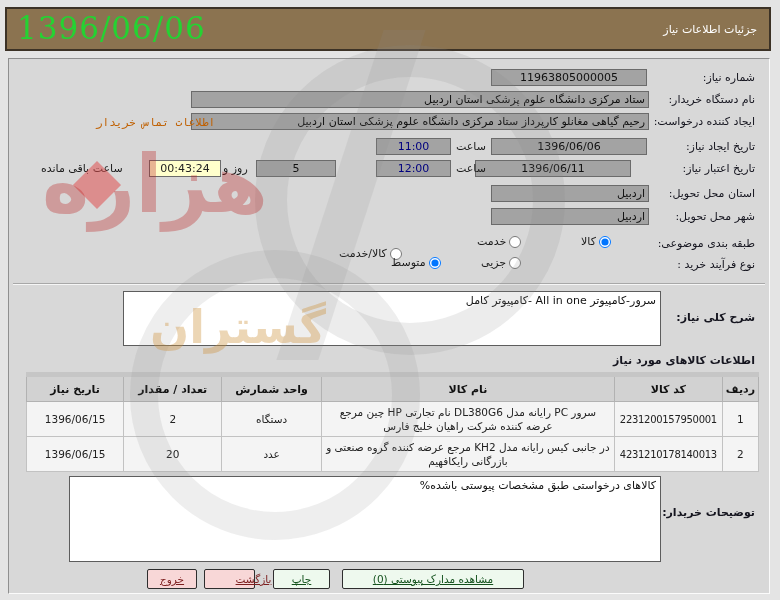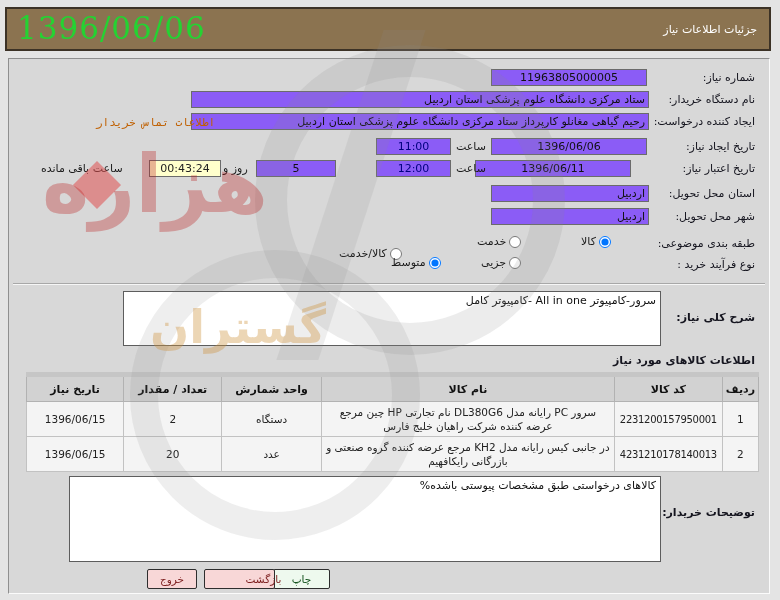--- a/index.html
+++ b/index.html
@@ -24,21 +24,21 @@
   
   .panel{
     position:absolute;left:8px;top:58px;width:762px;height:536px;
     background:#d8d8d8;box-sizing:border-box;
     border:1px solid;border-color:#8f8f8f #fbfbfb #fbfbfb #8f8f8f;
   }
   .lbl{position:absolute;right:14px;direction:rtl;white-space:nowrap;color:#15151f;}
   .lbl-b{font-weight:bold;}
   .inp{
     position:absolute;box-sizing:border-box;height:17px;
-    background:#8b5cf6;border:1px solid #6b6b6b;
+    background:#a3a3a3;border:1px solid #6b6b6b;
     font-family:"DejaVu Sans", sans-serif;font-size:11px;color:#111;
     padding:0 3px;
   }
   .inp.center{text-align:center;}
   .inp.rtl{direction:rtl;text-align:right;}
   .inp.navy{color:#00007f;}
   .inp.yellow{background:#ffffcc;color:#222;}
   .plain{position:absolute;direction:rtl;white-space:nowrap;}
   .link{color:#c06000;cursor:pointer;}
   .radio-group{position:absolute;direction:rtl;display:flex;align-items:center;gap:3px;}
@@ -59,21 +59,21 @@
   .goods td{
     border:1px solid #c2c2c2;font-size:10.5px;padding:2px 3px;text-align:center;color:#222;
     height:30px;
   }
   .goods td.name{font-size:10.5px;line-height:1.35;}
   .goods td.code{font-size:10px;letter-spacing:-0.3px;}
   
   .btn{
     position:absolute;top:510px;height:20px;box-sizing:border-box;
     border:1px solid #2e2e2e;border-radius:2px;font-size:10.5px;
-    display:flex;align-items:center;justify-content:center;direction:rtl;cursor:pointer;
+    display:flex;align-items:center;justify-content:center;direction:rtl;cursor:pointer;text-decoration:underline;
   }
   .btn.green{background:#eef9ee;color:#14521d;}
   .btn.pink{background:#f8d7d7;color:#7d1f1f;}
   
   .wm{position:absolute;pointer-events:none;z-index:40;}
   .wm-text1{left:42px;top:138px;font-size:80px;font-weight:bold;color:#bb2222;opacity:.33;direction:rtl;}
   .wm-text2{left:150px;top:300px;font-size:46px;font-weight:bold;color:#cf9440;opacity:.38;direction:rtl;}
   .wm-diamond{left:80px;top:168px;width:34px;height:34px;background:#e05050;opacity:.55;transform:rotate(45deg);}
   .wm-arc1{left:255px;top:45px;width:310px;height:310px;border-radius:50%;border:32px solid #8a8a8a;opacity:.16;box-sizing:border-box;}
   .wm-arc2{left:130px;top:250px;width:290px;height:290px;border-radius:50%;border:28px solid #8a8a8a;opacity:.14;box-sizing:border-box;}
@@ -185,22 +185,23 @@
         <td>عدد</td>
         <td>20</td>
         <td>1396/06/15</td>
       </tr>
     </tbody>
   </table>
 
   <div class="lbl lbl-b" style="top:447px;">توضیحات خریدار:</div>
   <textarea class="box" style="left: 60px; top: 417px; width: 592px; height: 86px;" readonly="">کالاهای درخواستی طبق مشخصات پیوستی باشده%</textarea>
 
+  <div class="btn green" style="left:333px;width:182px;">مشاهده مدارک پیوستی (0)</div>
   <div class="btn green" style="left:264px;width:57px;">چاپ</div>
-  <div class="btn pink" style="left:195px;width:71px;padding-left:48px;">بازگشت</div>
+  <div class="btn pink" style="left:195px;width:51px;padding-left:48px;">بازگشت</div>
   <div class="btn pink" style="left:138px;width:50px;">خروج</div>
 </div>
 
 <div class="wm wm-arc1"></div>
 <div class="wm wm-arc2"></div>
 <div class="wm wm-slash"></div>
 <div class="wm wm-diamond"></div>
 <div class="wm wm-text1">هزاره</div>
 <div class="wm wm-text2">گستران</div>
 

